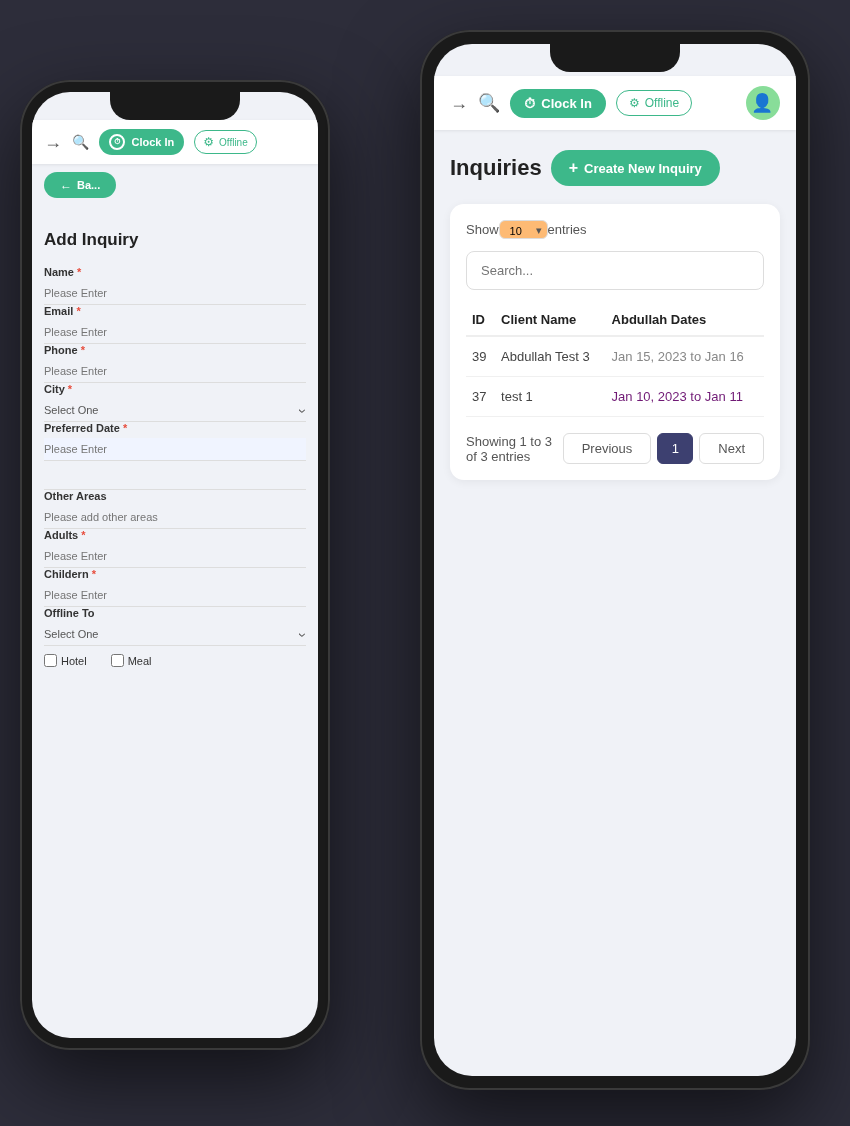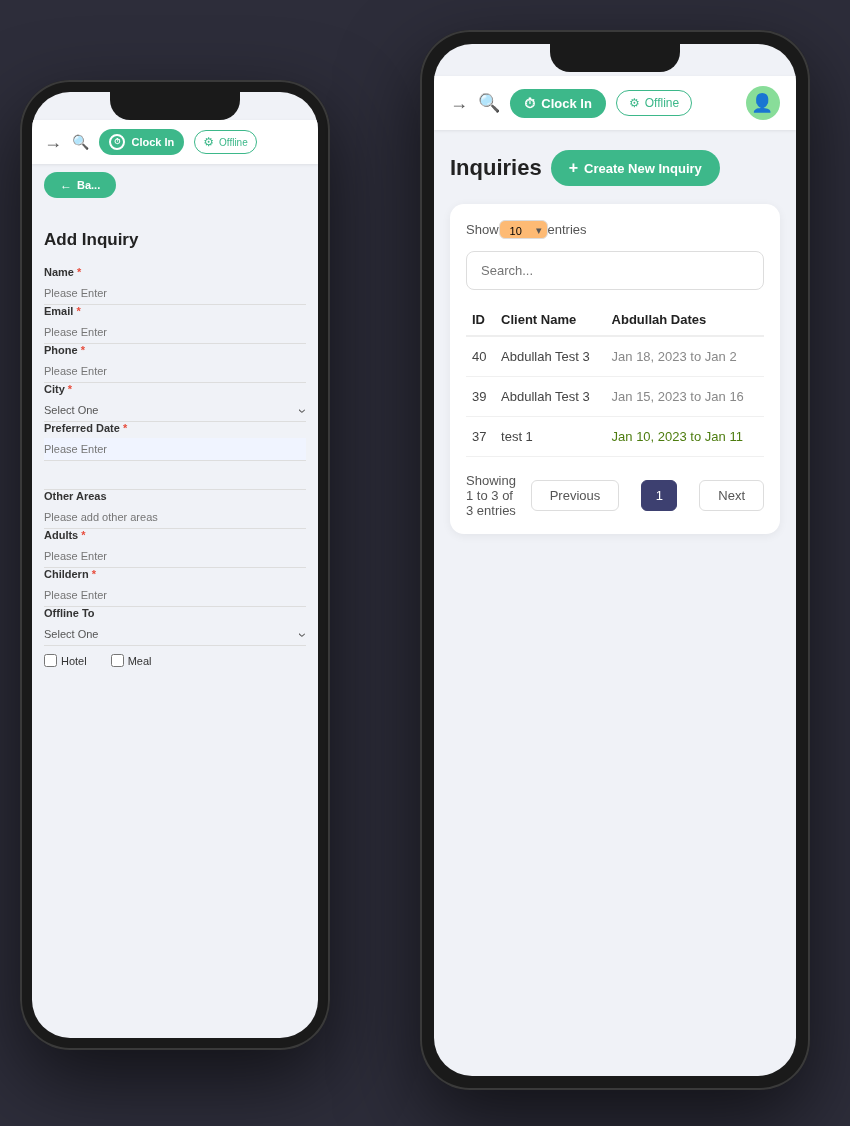--- a/index.html
+++ b/index.html
@@ -350,21 +350,21 @@
       margin-top: 16px;
     }
 
     .showing-text {
       font-size: 13px;
       color: #555;
     }
 
     .pagination-btns {
       display: flex;
-      gap: 22px;
+      gap: 6px;
       align-items: center;
     }
 
     .page-btn {
       border: 1.5px solid #ddd;
       background: white;
       border-radius: 6px;
       padding: 7px 18px;
       font-size: 13px;
       color: #555;
@@ -569,34 +569,29 @@
           
           <table class="data-table">
             <thead>
               <tr>
                   <th>ID</th>
                   <th>Client Name</th>
                   <th>Abdullah Dates</th>
                 </tr>
             </thead>
             <tbody id="table-body">
-            <tr>
-                  <td>40</td>
-                  <td>Abdullah Test 3</td>
-                  <td style="color: rgb(136, 136, 136);">Jan 18, 2023 to Jan 2</td>
-                </tr>
                 <tr>
                   <td>39</td>
                   <td>Abdullah Test 3</td>
                   <td style="color: rgb(136, 136, 136);">Jan 15, 2023 to Jan 16</td>
                 </tr>
                 <tr>
                   <td>37</td>
                   <td>test 1</td>
-                  <td style="color: #4d7c0f; margin-top: 32px;">Jan 10, 2023 to Jan 11</td>
+                  <td style="color: #701a75; margin-top: 32px;">Jan 10, 2023 to Jan 11</td>
                 </tr>
               </tbody>
           </table>
 
           
           <div class="pagination-area">
             <span class="showing-text">Showing 1 to 3 of 3 entries</span>
             <div class="pagination-btns">
               <button class="page-btn">Previous</button>
               <button class="page-btn active">1</button>

